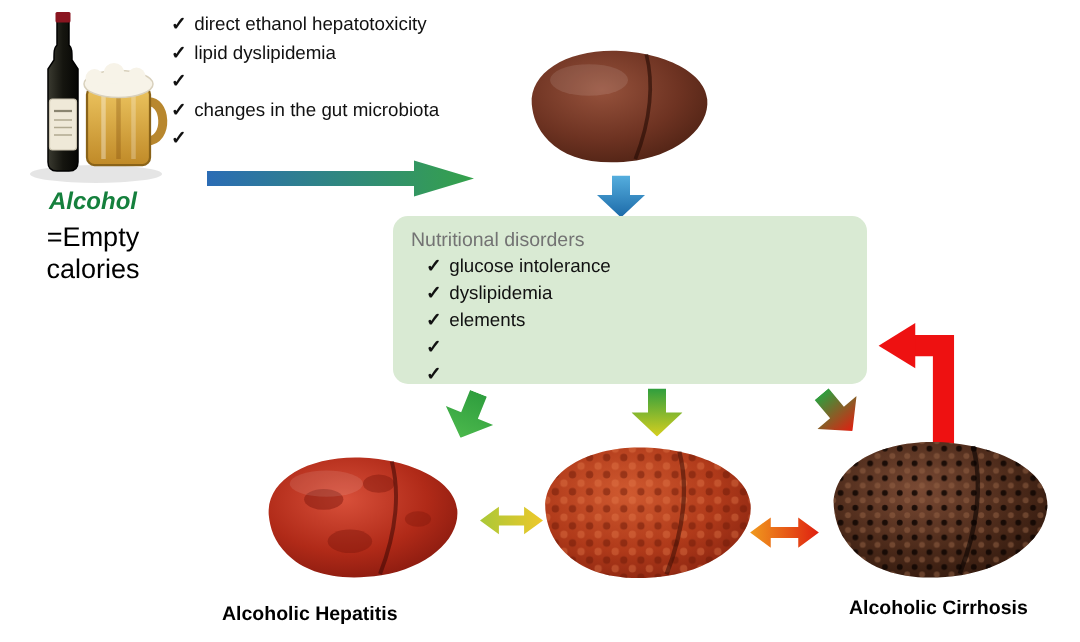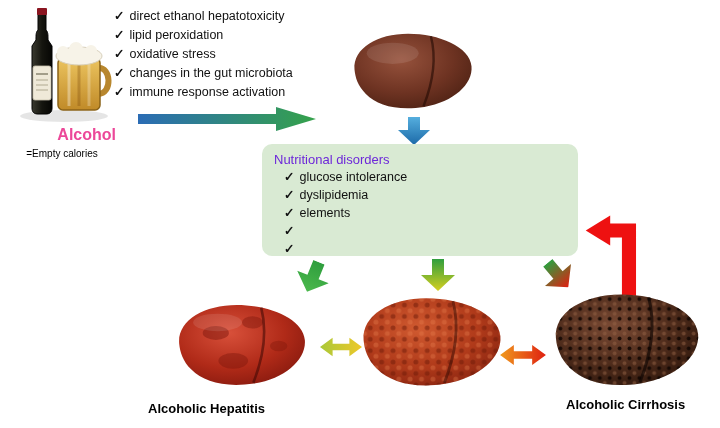--- a/index.html
+++ b/index.html
@@ -1,24 +1,24 @@
 <!DOCTYPE html>
 <html><head>
 <meta charset="utf-8">
 <style>
   * { margin:0; padding:0; box-sizing:border-box; }
   body { font-family:"Liberation Sans", sans-serif; background:#ffffff; }
   .canvas { position:relative; width:720px; height:428px; background:#fff; overflow:hidden; }
   .abs { position:absolute; }
   .check-item { display:flex; align-items:flex-start; gap:5px; font-size:12.5px; color:#111; line-height:19px; white-space:nowrap; }
   .check-glyph { font-weight:bold; color:#111; }
-  .alcohol-label { font-weight:bold; font-size:16px; color:#ec4899; text-align:right; }
-  .alcohol-sub { font-size:10px; color:#000; text-align:center; }
+  .alcohol-label { font-weight:bold; font-size:16px; color:#15803d; text-align:center;font-style:italic; }
+  .alcohol-sub { font-size:18px; color:#000; text-align:center; }
   .nut-box { background:#d9ead3; border-radius:10px; padding:7px 12px; }
-  .nut-title { font-size:13px; color:#6d28d9; line-height:17px; }
+  .nut-title { font-size:13px; color:#737373; line-height:17px; }
   .nut-items { padding-left:10px; }
   .nut-items .check-item { line-height:18px; font-size:12.5px; }
   .stage-label { font-weight:bold; font-size:13px; color:#000; white-space:nowrap; }
   svg { display:block; }
 </style>
 </head>
 <body>
 
 <div class="canvas">
 
@@ -61,33 +61,31 @@
   <div class="abs alcohol-label" style="left:8px; top:126px; width:108px;">Alcohol</div>
   <div class="abs alcohol-sub" style="left:0px; top:148px; width:124px;">=Empty calories</div>
 
   <div class="abs" style="left:114px; top:7px;">
     <div class="check-item">
       <span class="check-glyph">✓</span>
       <span>direct ethanol hepatotoxicity</span>
     </div>
     <div class="check-item">
       <span class="check-glyph">✓</span>
-      <span>lipid peroxidation</span>
-    </div>
-    <div class="check-item">
-      <span class="check-glyph">✓</span>
-      <span>oxidative stress</span>
+      <span>lipid dyslipidemia</span>
+    </div>
+    <div class="check-item">
+      <span class="check-glyph">✓</span>
     </div>
     <div class="check-item">
       <span class="check-glyph">✓</span>
       <span>changes in the gut microbiota</span>
     </div>
     <div class="check-item">
       <span class="check-glyph">✓</span>
-      <span>immune response activation</span>
     </div>
   </div>
 
   <div class="abs" style="left:138px; top:106px;">
     <svg viewBox="0 0 178 26" width="178" height="26">
       <defs>
         <linearGradient id="g-main" x1="0" y1="0" x2="1" y2="0">
           <stop offset="0" stop-color="#2b6cb5"></stop>
             <stop offset="1" stop-color="#35a24a"></stop>
         </linearGradient>

